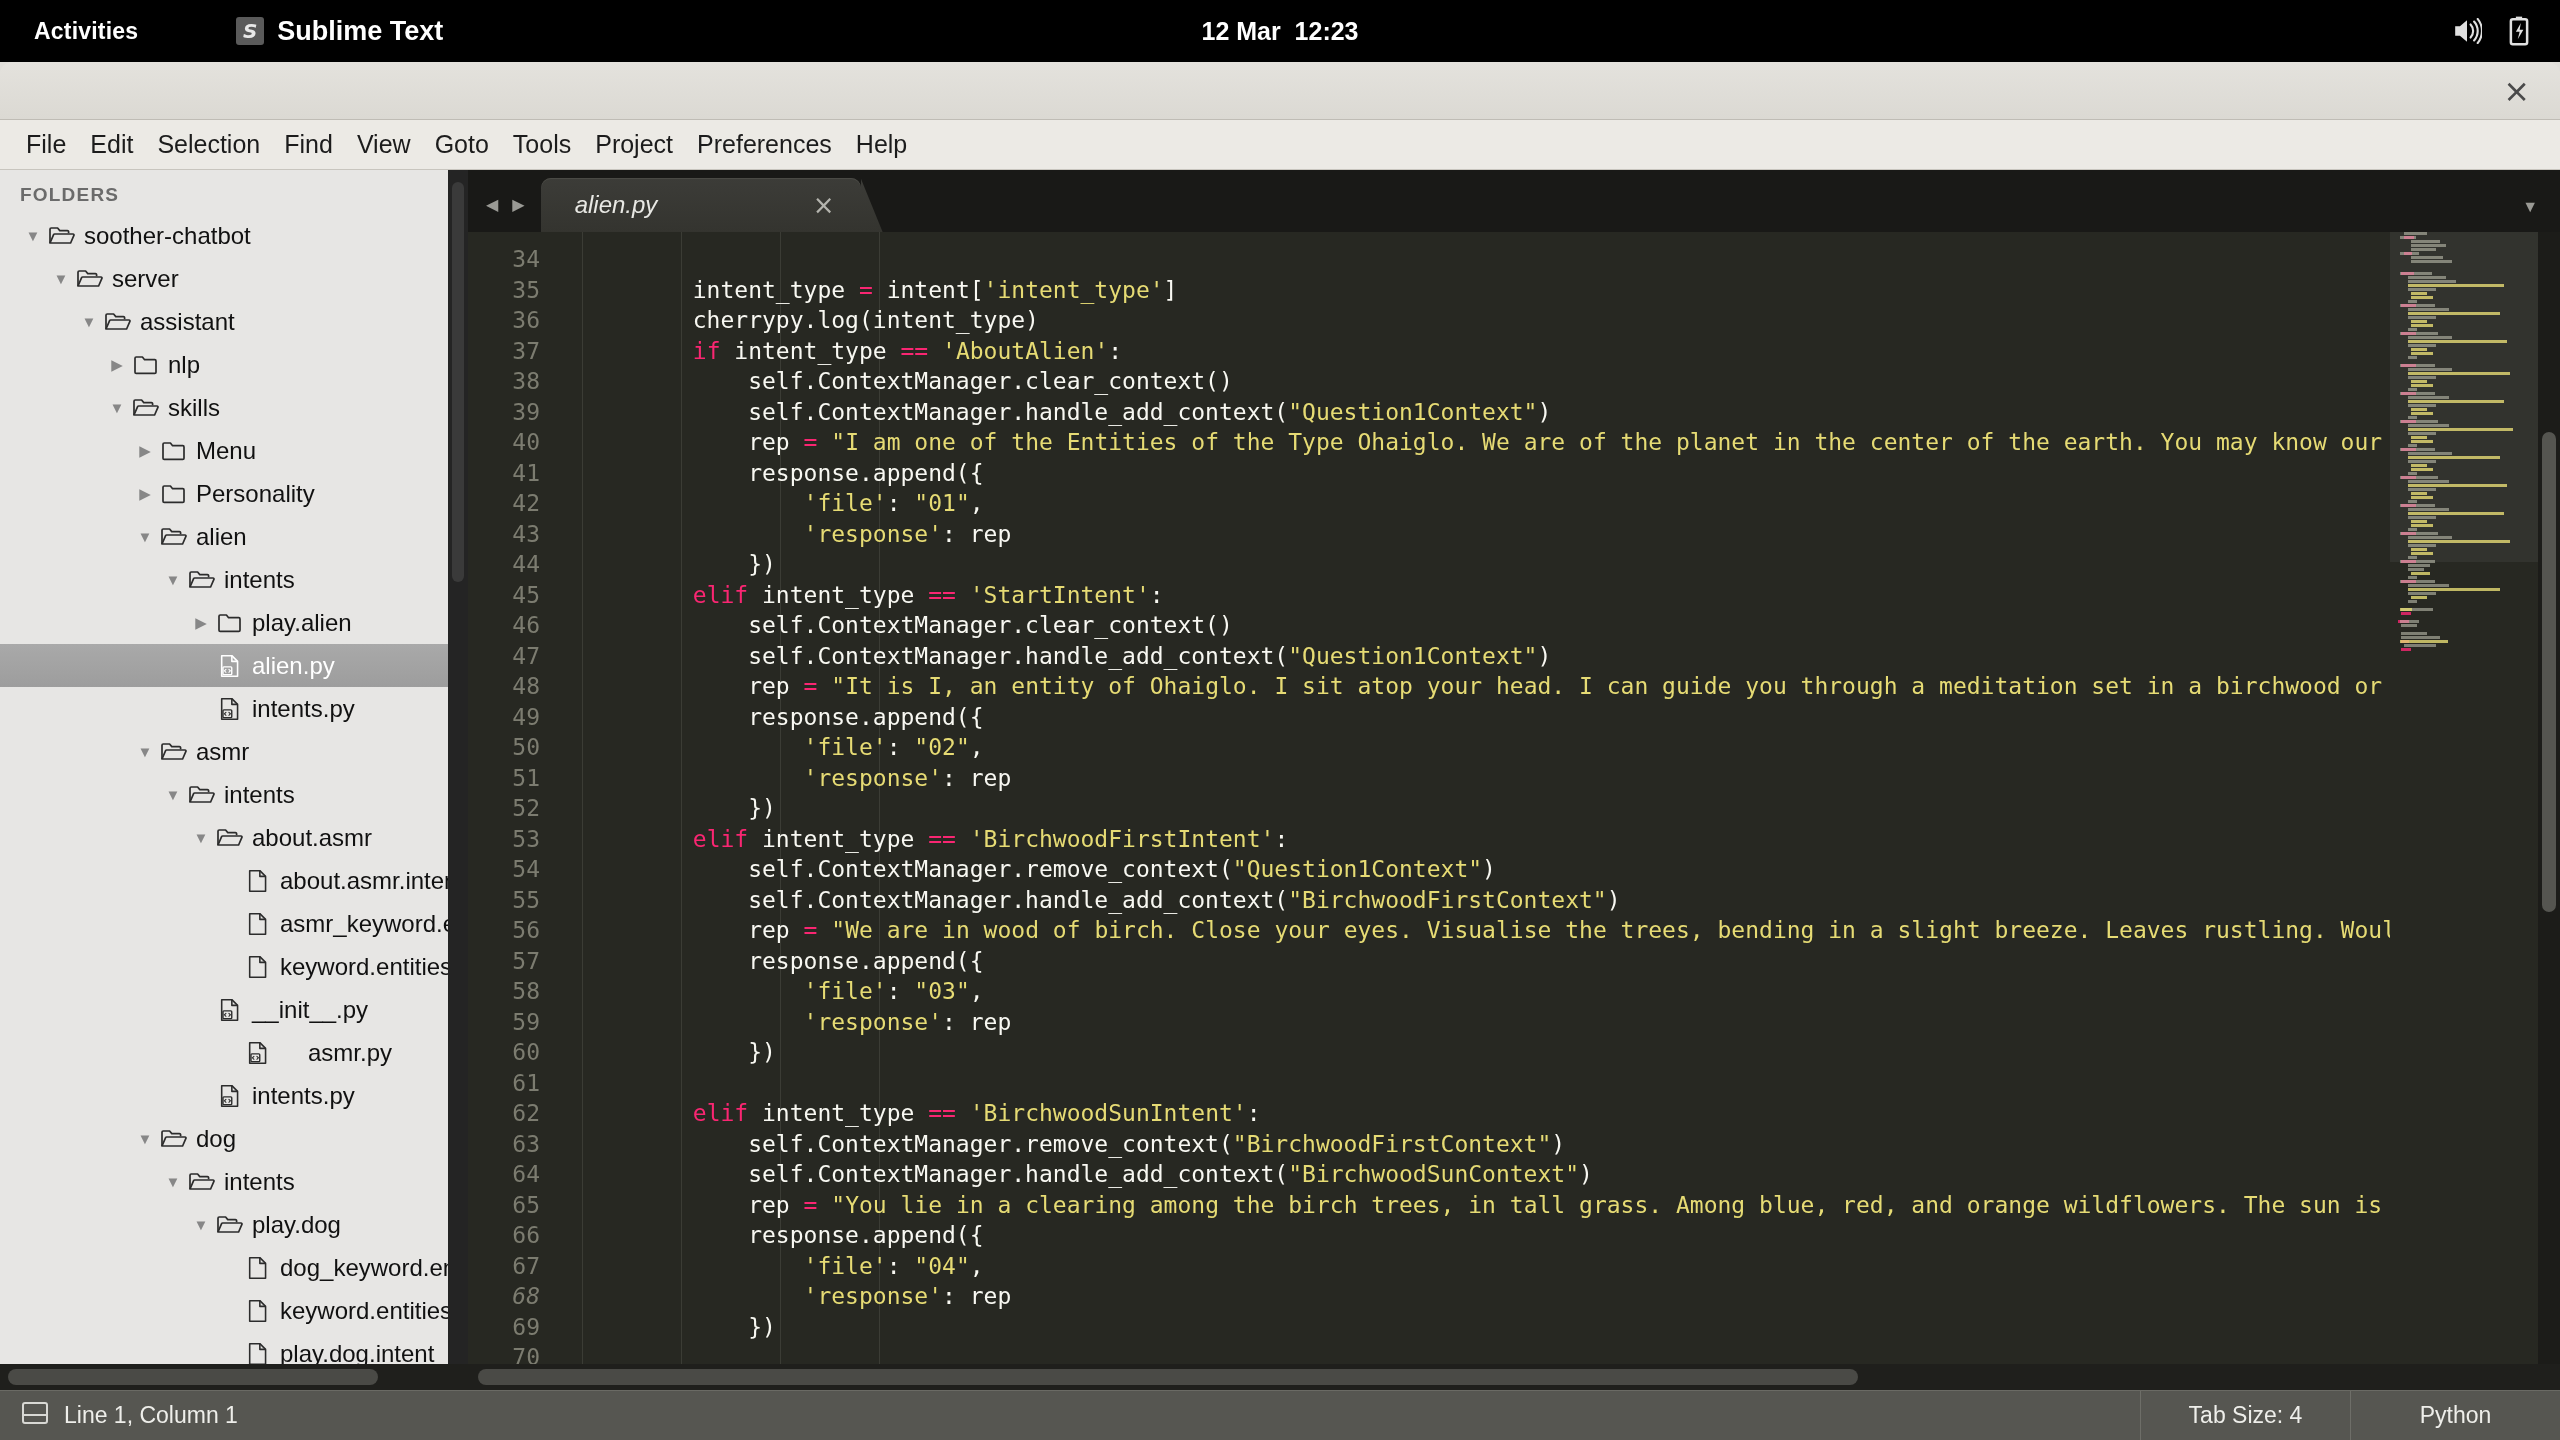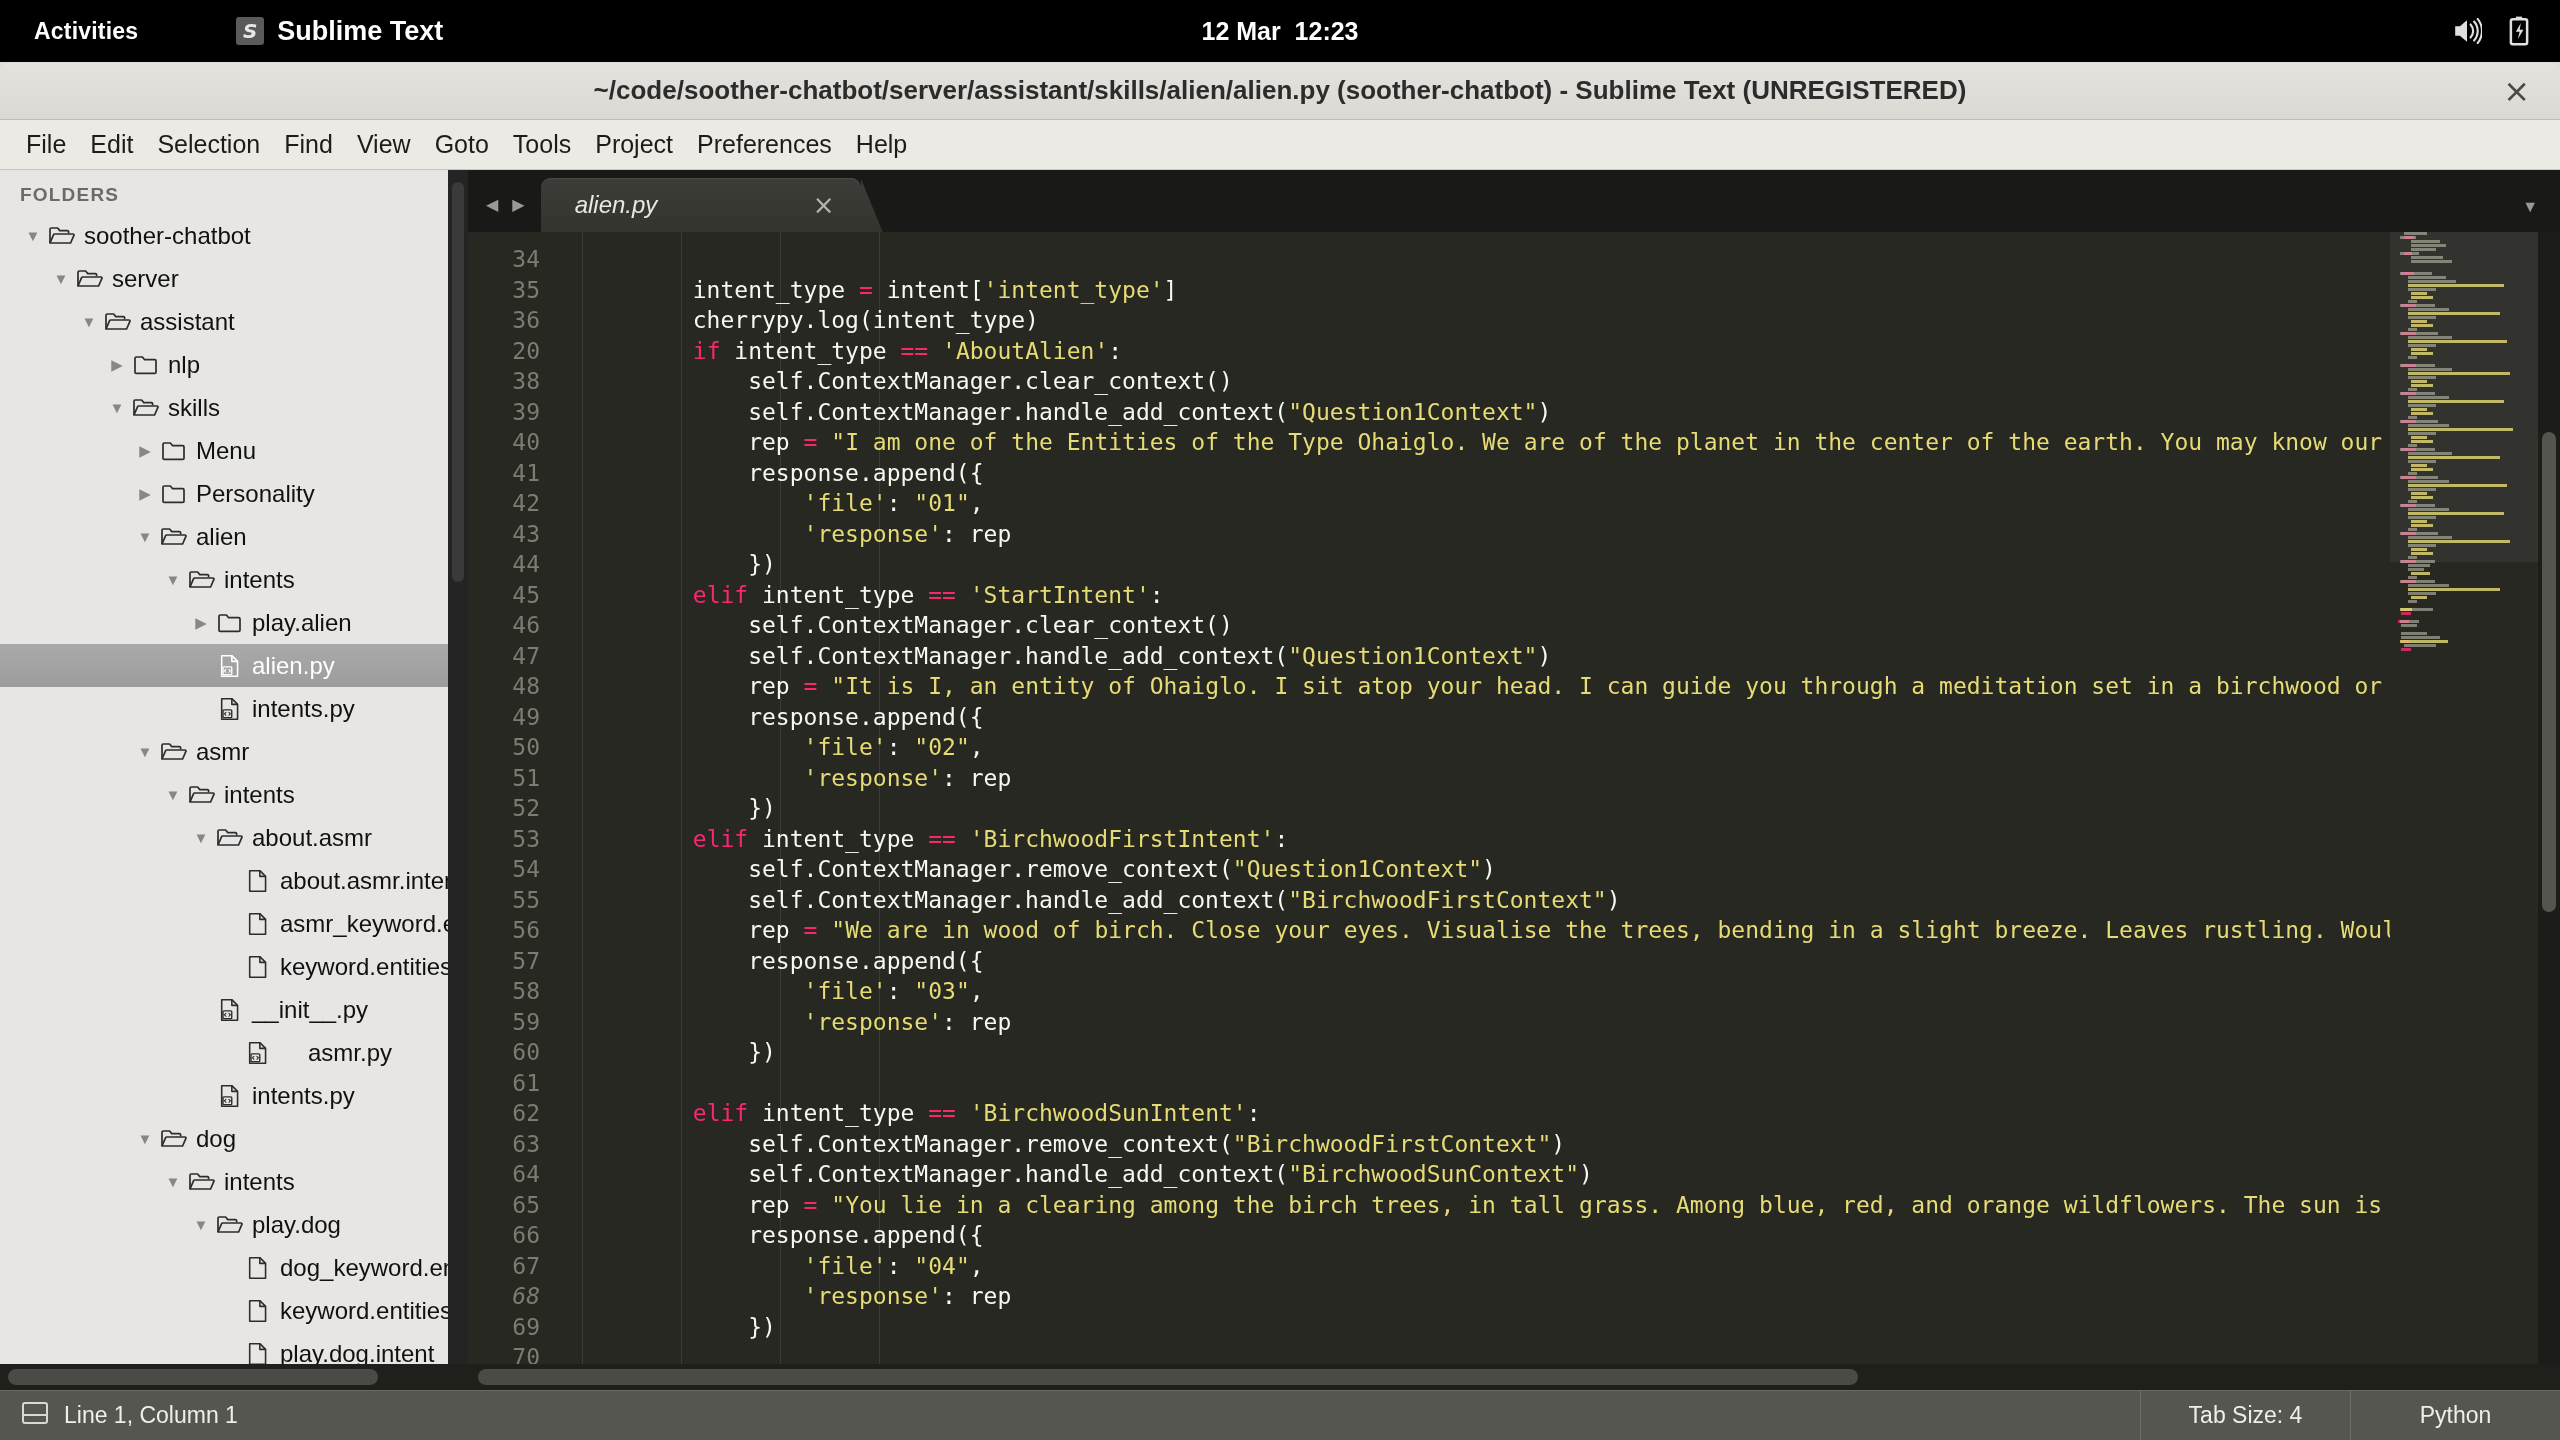--- a/index.html
+++ b/index.html
@@ -306,21 +306,20 @@
         <rect x="1.5" y="2.5" width="13" height="20" rx="1.6" stroke="#e0e0e0" stroke-width="2"></rect>
         <path d="M9.5 5.5l-4 7h3l-1.5 6 4.5-7.5h-3z" fill="#e0e0e0"></path>
       </svg>
     </span>
   </div>
 </div>
 
 <div id="window">
 
   <div id="titlebar">
-    <div id="titlebar-text">~/code/soother-chatbot/server/assistant/skills/alien/alien.py (soother-chatbot) - Sublime Text (UNREGISTERED)</div>
     <div id="win-close">×</div>
   </div>
 
   <div id="menubar">
       <div class="menu-item">File</div>
       <div class="menu-item">Edit</div>
       <div class="menu-item">Selection</div>
       <div class="menu-item">Find</div>
       <div class="menu-item">View</div>
       <div class="menu-item">Goto</div>
@@ -629,21 +628,21 @@
           <span id="tab-close">×</span>
         </div>
         <div id="tab-menu">▼</div>
       </div>
 
       <div id="editor">
         <div id="gutter">
             <div style="padding-right: 16px;">34</div>
             <div style="padding-right: 16px;">35</div>
             <div style="padding-right: 16px;">36</div>
-            <div style="padding-right: 16px;">20</div>
+            <div style="padding-right: 16px;">37</div>
             <div style="padding-right: 16px;">38</div>
             <div style="padding-right: 16px;">39</div>
             <div style="padding-right: 16px;">40</div>
             <div style="padding-right: 16px;">41</div>
             <div style="padding-right: 16px;">42</div>
             <div style="padding-right: 16px;">43</div>
             <div style="padding-right: 16px;">44</div>
             <div style="padding-right: 16px;">45</div>
             <div style="padding-right: 16px;">46</div>
             <div style="padding-right: 16px;">47</div>

